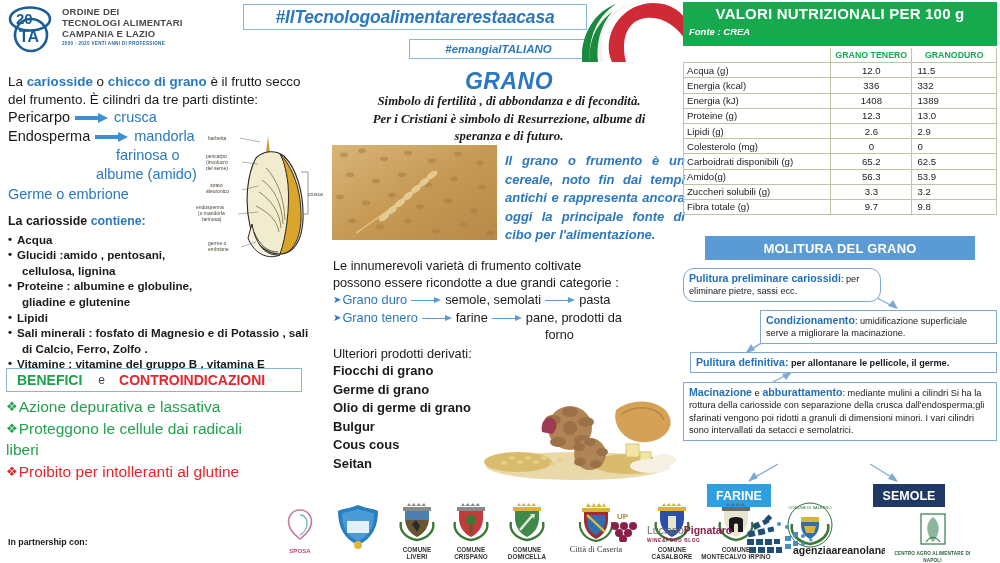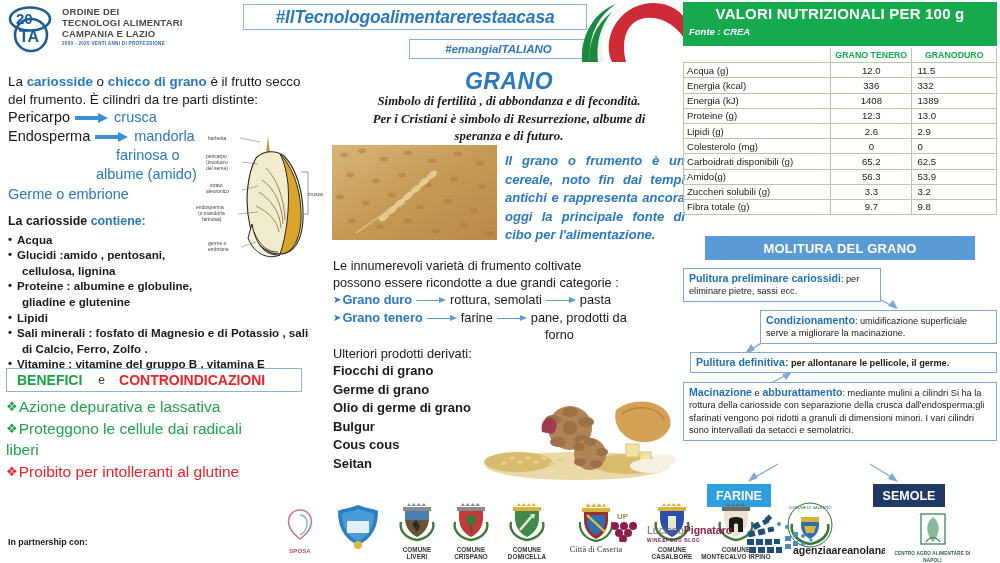--- a/index.html
+++ b/index.html
@@ -78,21 +78,21 @@
   #grano-sub{left:334px;top:93px;width:350px;text-align:center;
      font-family:"Liberation Serif",serif;font-style:italic;font-weight:bold;
      font-size:12.8px;line-height:17.5px;color:#1a1a1a;}
   #grano-img{left:332px;top:145px;width:165px;height:95px;}
   #grano-par{left:505px;top:152px;width:180px;color:#2b78c0;font-style:italic;
      font-weight:bold;font-size:13px;line-height:18.5px;text-align:justify;}
 
   #varieta{left:333px;top:258px;width:345px;font-size:12.7px;line-height:16.5px;}
   .var-row{display:flex;align-items:center;font-size:12.8px;line-height:18px;}
   .chev{color:#2b78c0;font-size:10px;margin-right:1px;}
-  .var-k{color:#2b78c0;font-weight:bold;}
+  .var-k{color:#2b78c0;font-weight:normal;}
   .thin-arrow{display:inline-block;width:30px;height:8px;position:relative;margin:0 4px;}
   .thin-arrow:before{content:"";position:absolute;left:0;top:4px;width:24px;height:1.4px;background:#5a9bd5;}
   .thin-arrow:after{content:"";position:absolute;left:23px;top:1px;border-left:7px solid #5a9bd5;
      border-top:3.5px solid transparent;border-bottom:3.5px solid transparent;}
 
   #deriv-head{left:333px;top:346px;font-size:12.8px;color:#1a1a1a;}
   #deriv-list{left:333px;top:362px;font-size:13px;font-weight:bold;line-height:18.6px;color:#1a1a1a;}
   #prod-img{left:478px;top:370px;width:200px;height:110px;}
 
   
@@ -111,21 +111,21 @@
   td.v2{text-align:left;width:27%;padding-left:5px;}
 
   
   #mol-banner{left:705px;top:236px;width:270px;height:24px;background:#5b9bd5;
      display:flex;align-items:center;justify-content:center;}
   #mol-banner span{color:#fff;font-weight:bold;font-size:13px;letter-spacing:.2px;}
 
   .flow-box{position:absolute;border:1px solid #7fa9d4;background:#fff;box-sizing:border-box;
      padding:3px 5px;font-size:9.2px;line-height:12.4px;color:#1a1a1a;}
   .flow-box b{color:#1f6fba;font-size:10.6px;}
-  #fb1{left:683px;top:268px;width:198px;}
+  #fb1{left:683px;top:268px;width:198px;border-radius:11px;}
   #fb2{left:760px;top:310px;width:237px;}
   #fb3{left:690px;top:352px;width:307px;font-weight:bold;}
   #fb4{left:683px;top:382px;width:314px;}
   .fl-arrow{position:absolute;}
 
   #farine-box{left:707px;top:484px;width:64px;height:23px;background:#2e9fdf;
      display:flex;align-items:center;justify-content:center;}
   #farine-box span{color:#fff;font-weight:bold;font-size:12.5px;}
   #semole-box{left:873px;top:484px;width:72px;height:23px;background:#1f3864;
      display:flex;align-items:center;justify-content:center;}
@@ -324,21 +324,21 @@
 
 <div class="abs" id="grano-par">Il grano o frumento  è un cereale, noto fin dai tempi antichi e rappresenta ancora oggi la principale fonte di cibo per l'alimentazione.</div>
 
 <div class="abs" id="varieta">
   <div>Le innumerevoli varietà di frumento coltivate</div>
   <div>possono essere ricondotte a due grandi categorie :</div>
   <div class="var-row">
     <span class="chev">➤</span>
     <span class="var-k">Grano duro</span>
     <span class="thin-arrow"></span>
-    <span>rottura, semolati</span>
+    <span>semole, semolati</span>
     <span class="thin-arrow"></span>
     <span>pasta</span>
   </div>
   <div class="var-row">
     <span class="chev">➤</span>
     <span class="var-k">Grano tenero</span>
     <span class="thin-arrow"></span>
     <span>farine</span>
     <span class="thin-arrow"></span>
     <span>pane, prodotti da</span>

